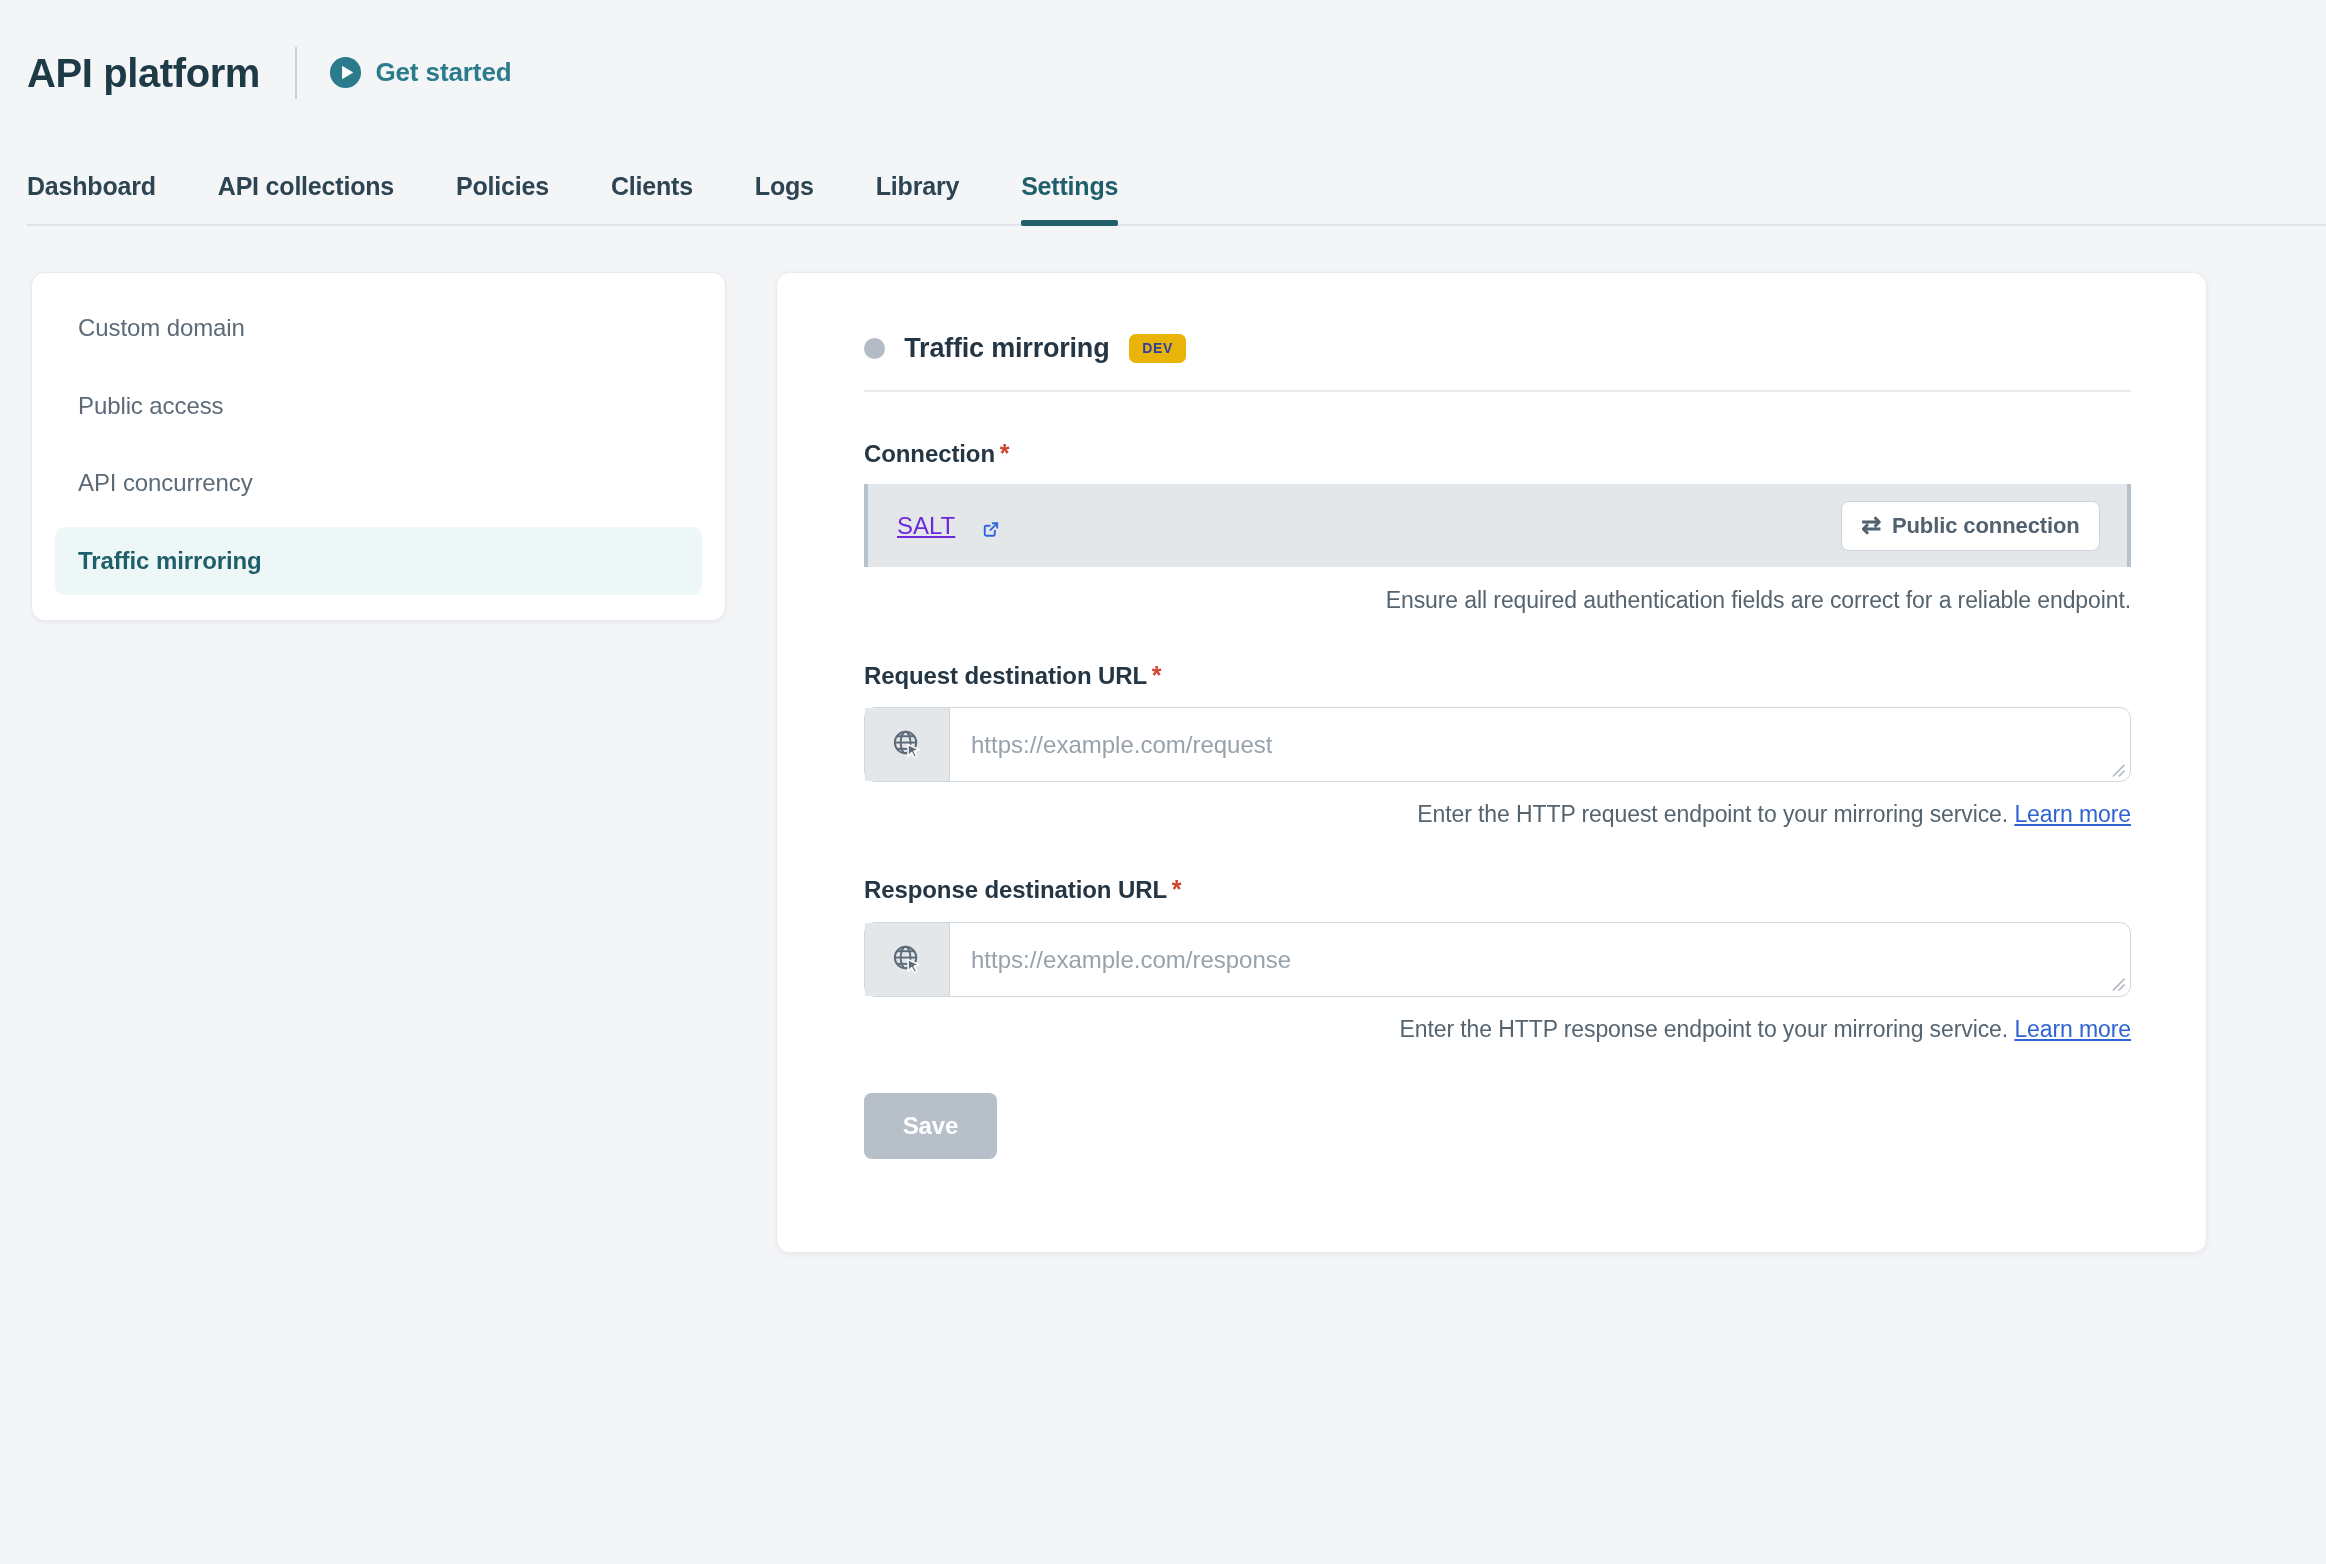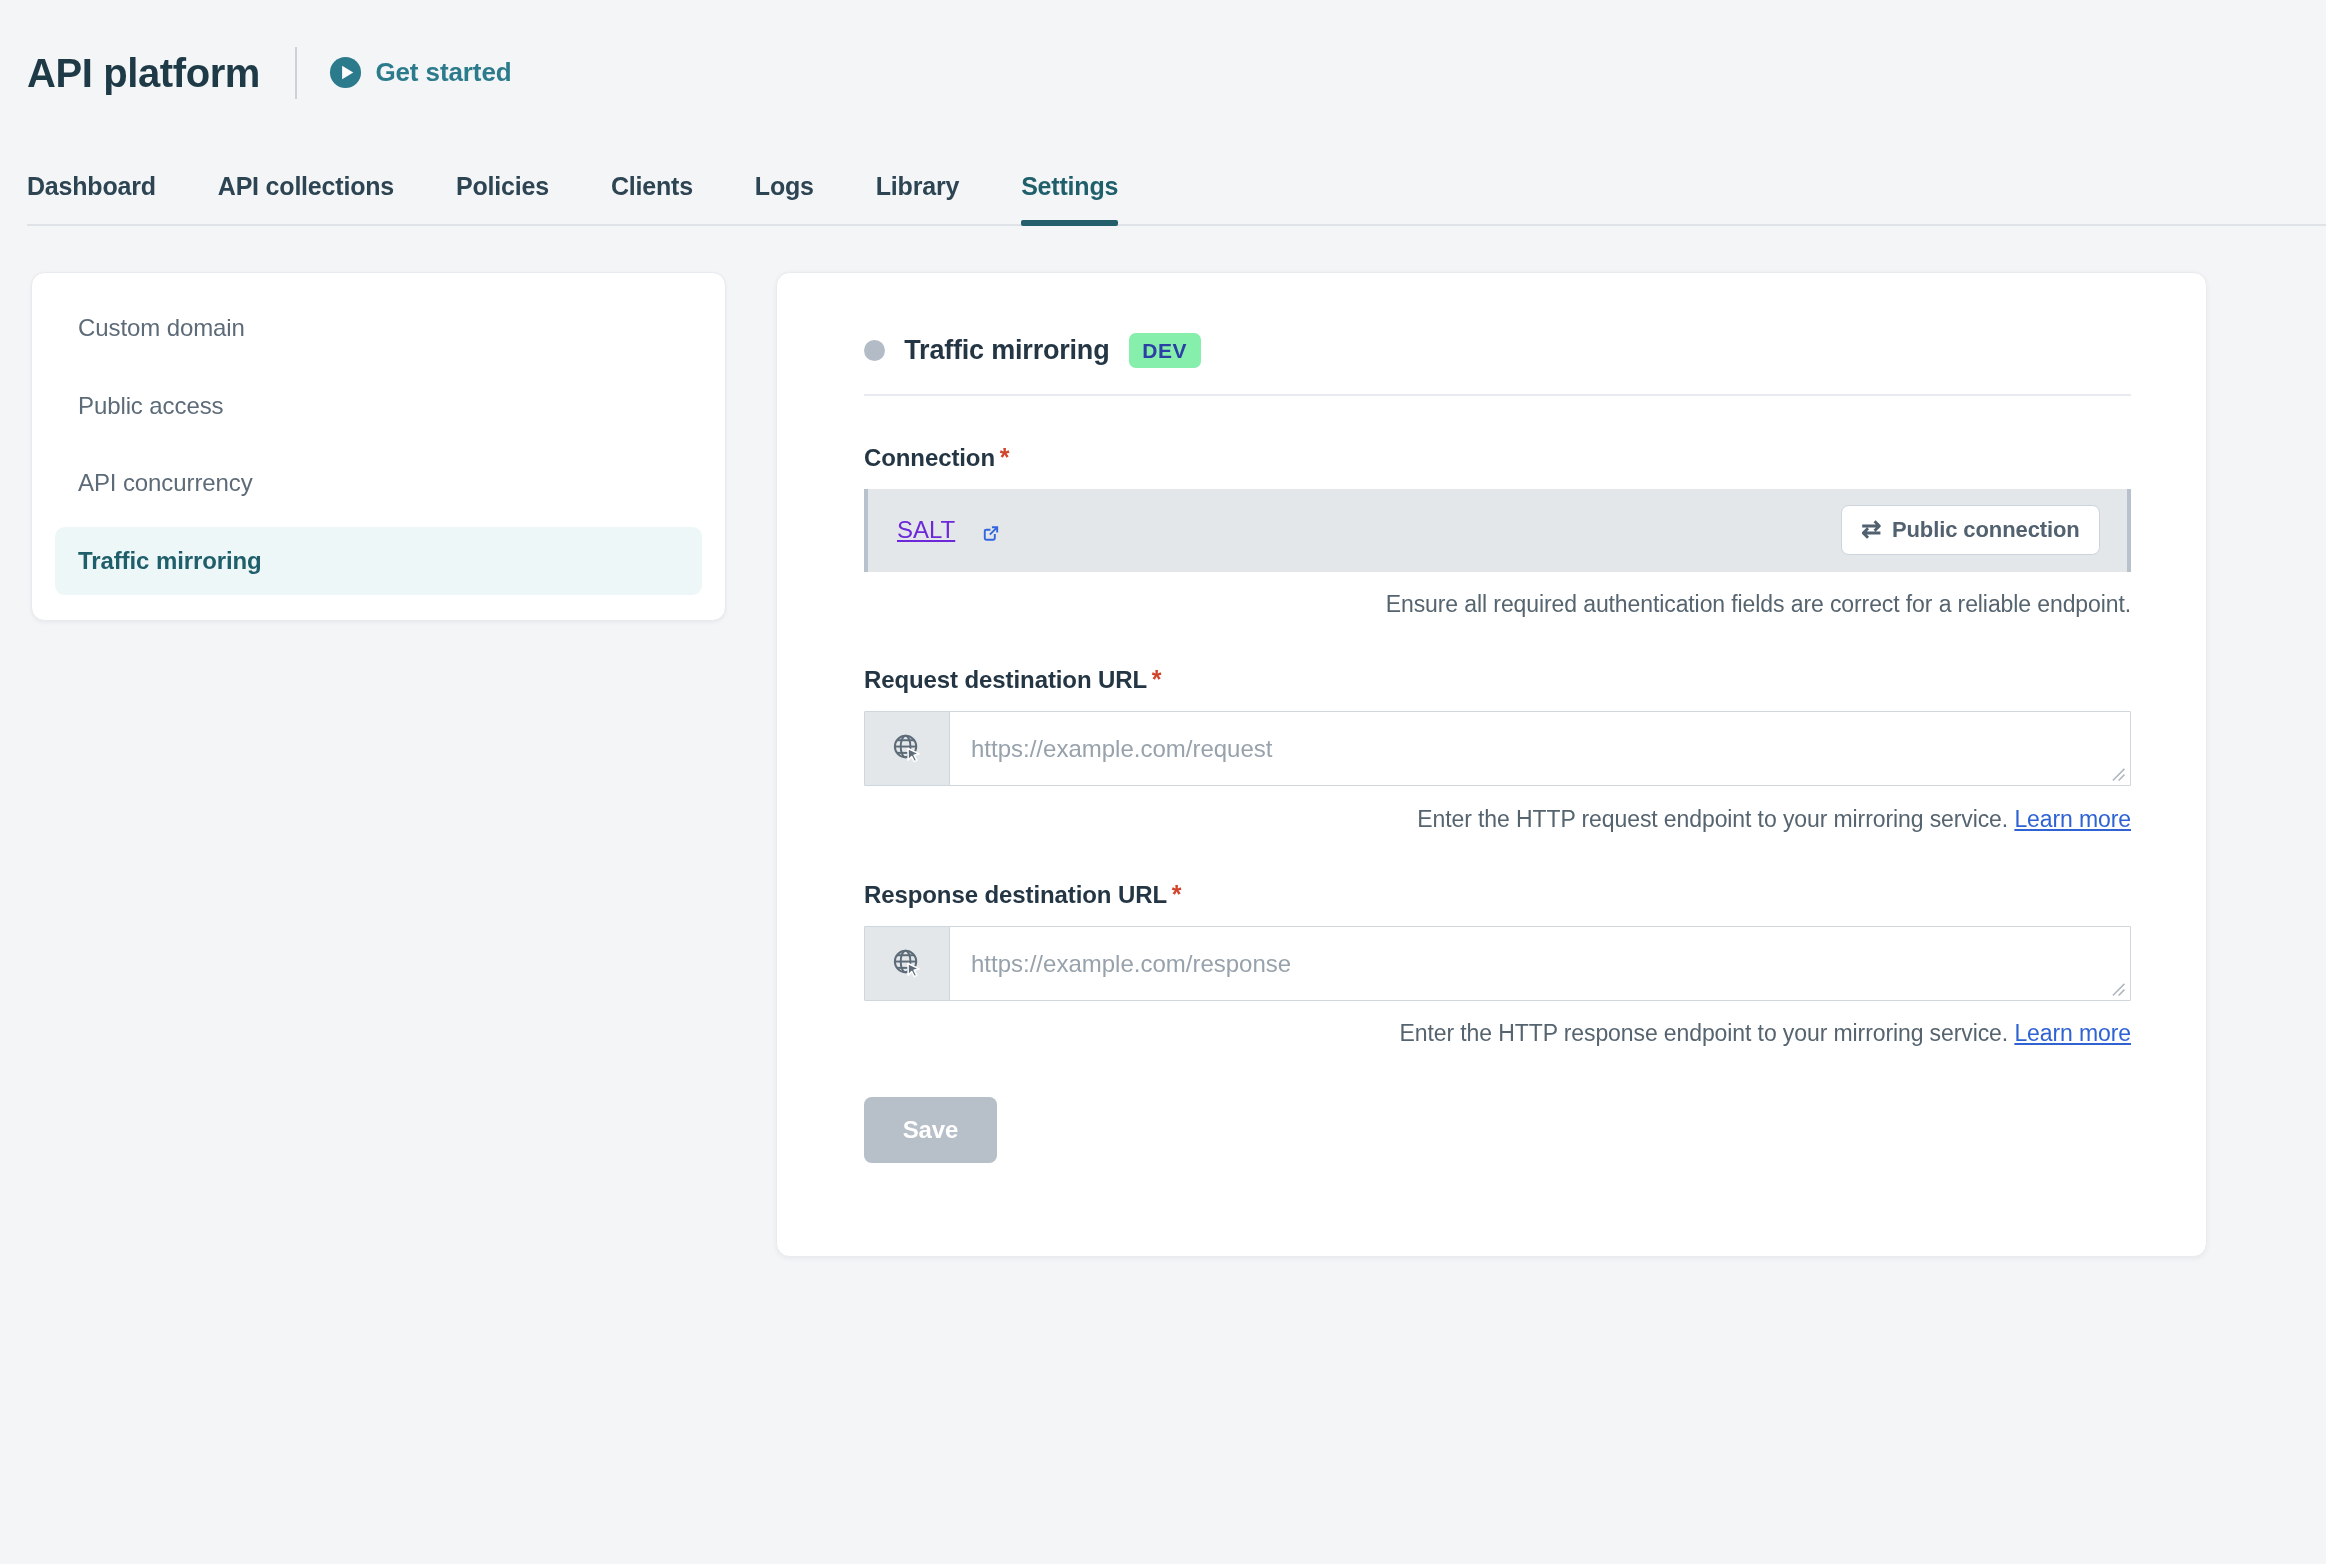--- a/index.html
+++ b/index.html
@@ -155,23 +155,23 @@
     background: #b3bcc6;
     flex: 0 0 21px;
   }
   .panel-title {
     font-size: 27px;
     font-weight: bold;
     color: #243644;
     letter-spacing: -0.2px;
   }
   .badge-dev {
-    background: #86efac;
+    background: #eab308;
     color: #2c3fa4;
-    font-size: 21px;
+    font-size: 14px;
     font-weight: bold;
     letter-spacing: 0.6px;
     padding: 6.8px 13.5px 7.7px 13.5px;
     border-radius: 6.8px;
     line-height: 1;
   }
   .head-rule {
     height: 1.9px;
     background: #e7eaee;
     margin: 26px 0 0 0;
@@ -254,21 +254,21 @@
     cursor: pointer;
   }
 
   
   .url-input {
     margin-top: 17.4px;
     display: flex;
     align-items: stretch;
     height: 75px;
     border: 1px solid #cfd6dc;
-    border-radius: 1px;
+    border-radius: 11px;
     background: #ffffff;
     position: relative;
   }
   .url-prefix {
     width: 85px;
     flex: 0 0 85px;
     background: #e3e7ea;
     border-right: 1px solid #cfd6dc;
     display: flex;
     align-items: center;

